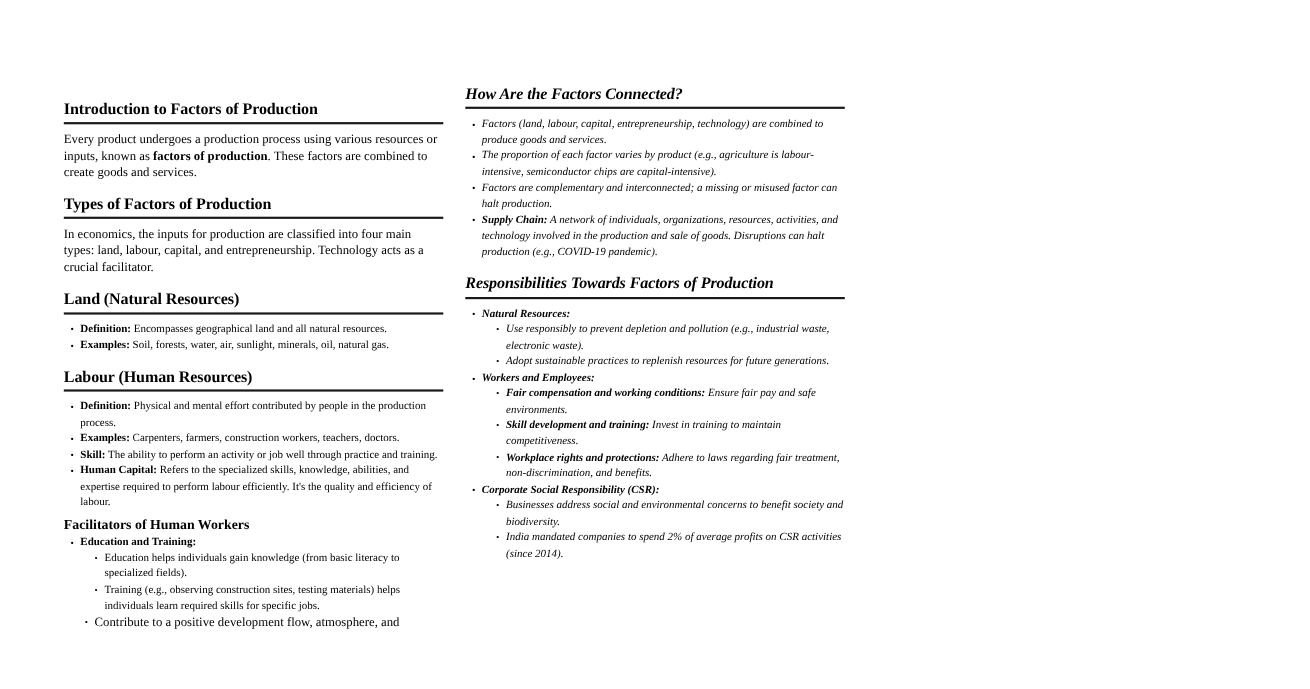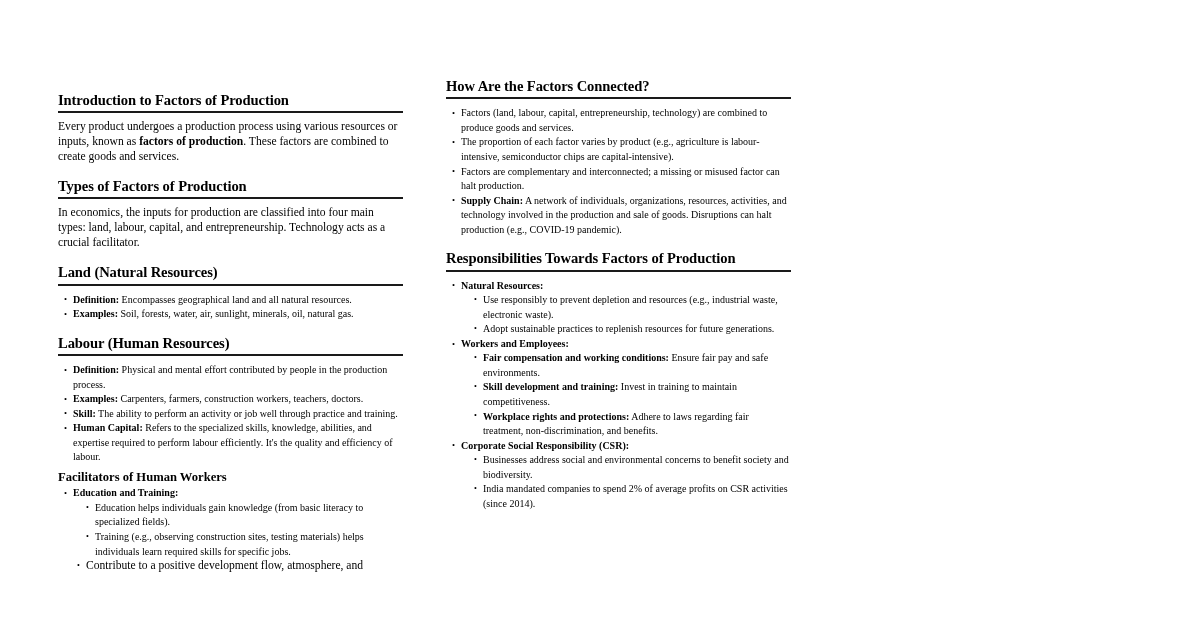--- a/index.html
+++ b/index.html
@@ -21,21 +21,21 @@
     width: 1191px;
     height: 626px;
   }
 
   .column {
     position: absolute;
     top: 0;
     width: 345px;
   }
   .col-left  { left: 58px; }
-  .col-right { left: 446px; }
+  .col-right { left: 423px; font-style: italic; }
 
   
   h2.section-title {
     font-size: 14.6px;
     font-weight: bold;
     line-height: 1.12;
     margin: 0 0 3px 0;
     letter-spacing: -0.1px;
   }
   .rule {
@@ -189,21 +189,21 @@
     </div>
     <div class="gap-after-list"></div>
 
     <div class="block">
       <h2 class="section-title">Responsibilities Towards Factors of Production</h2>
       <div class="rule"></div>
       <ul class="bullets level-1">
 
         <li><b>Natural Resources:</b>
           <ul class="bullets level-2">
-            <li><span>Use responsibly to prevent depletion and resources (e.g., industrial waste, electronic waste).</span></li>
+            <li><span>Use responsibly to prevent depletion and pollution (e.g., industrial waste, electronic waste).</span></li>
             <li><span>Adopt sustainable practices to replenish resources for future generations.</span></li>
           </ul>
         </li>
 
         <li><b>Workers and Employees:</b>
           <ul class="bullets level-2">
             <li><b>Fair compensation and working conditions:</b><span> Ensure fair pay and safe environments.</span></li>
             <li><b>Skill development and training:</b><span> Invest in training to maintain competitiveness.</span></li>
             <li><b>Workplace rights and protections:</b><span> Adhere to laws regarding fair treatment, non-discrimination, and benefits.</span></li>
           </ul>

